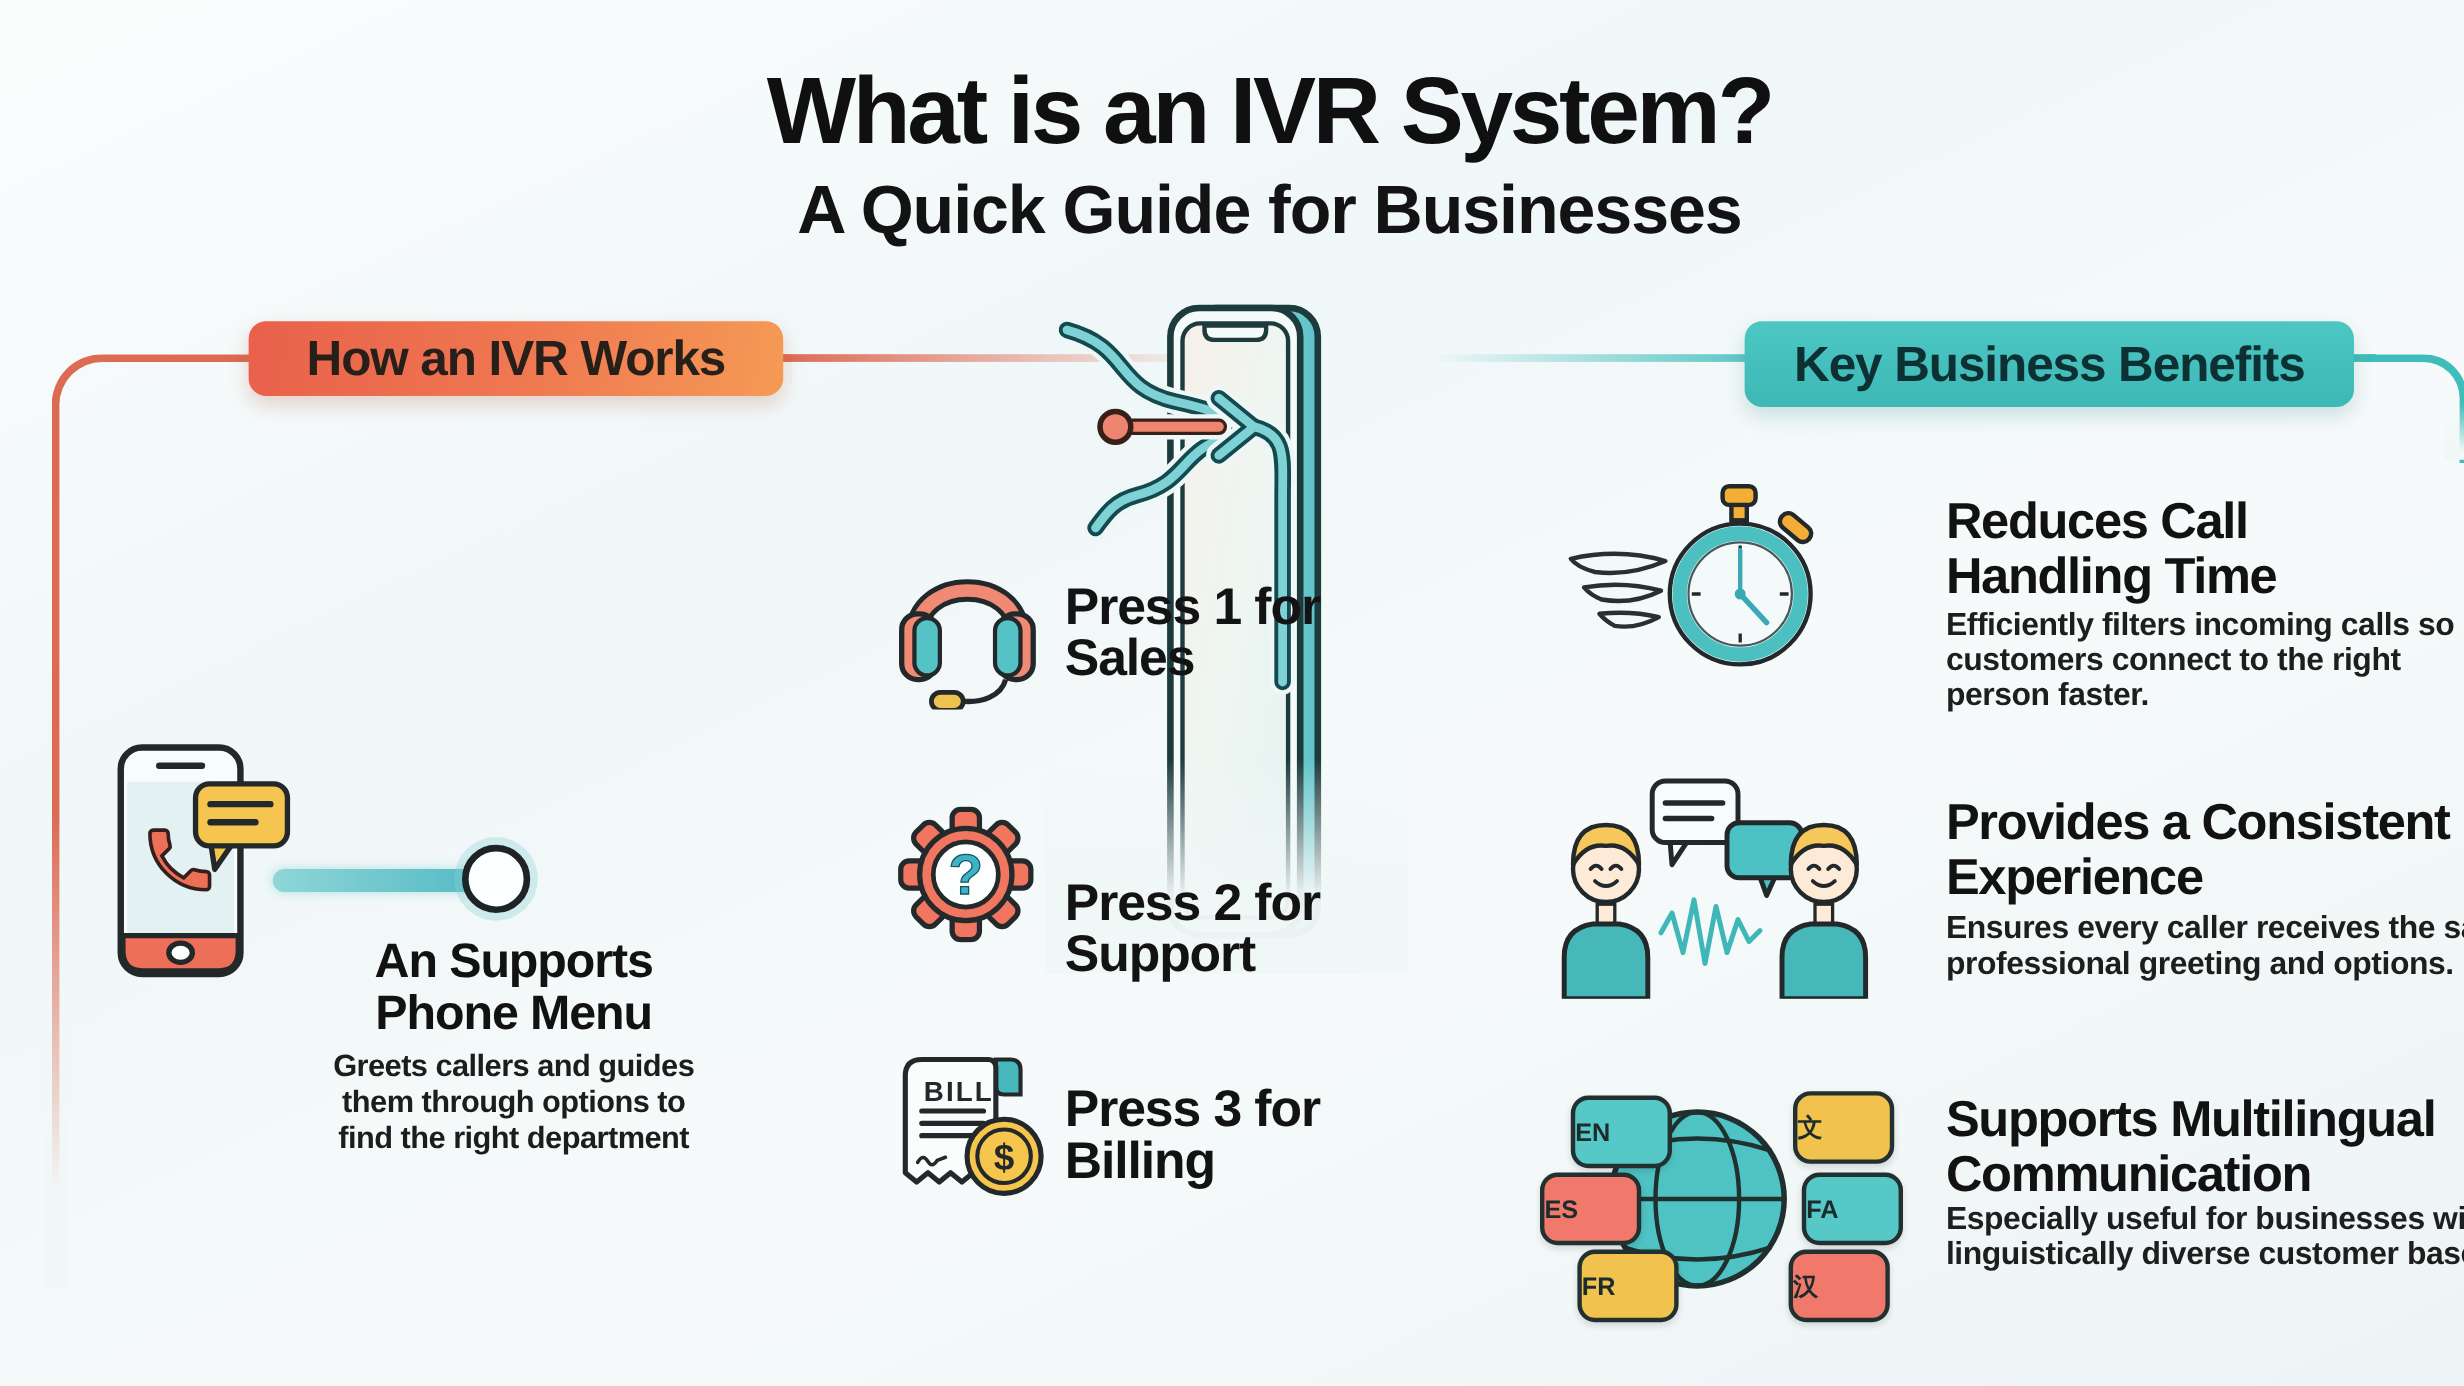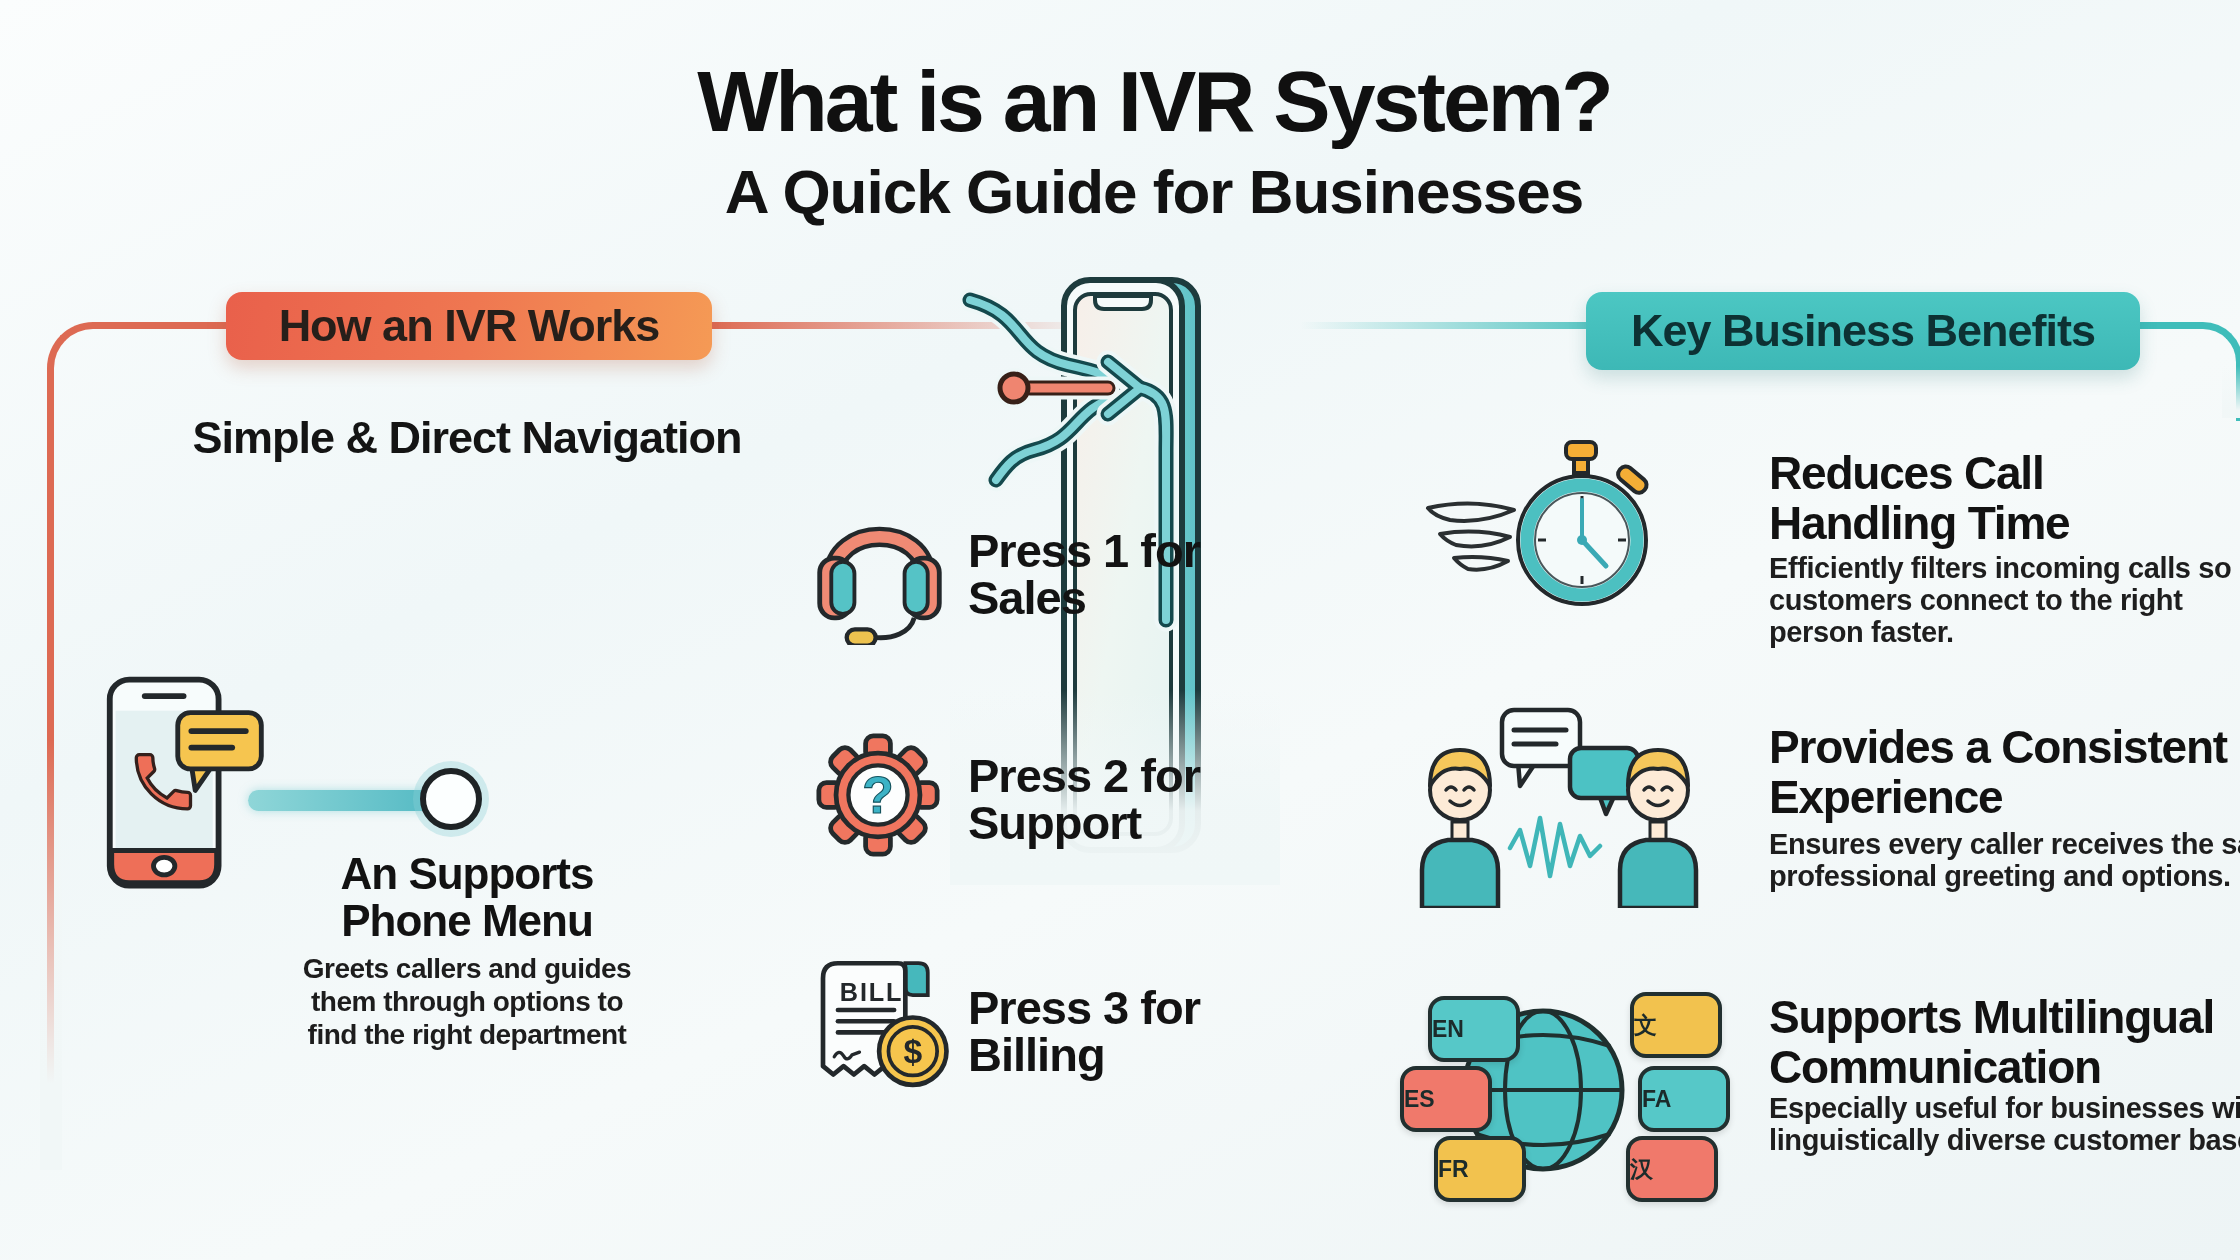--- a/index.html
+++ b/index.html
@@ -28,21 +28,21 @@
     background:linear-gradient(180deg,#4cc7c3,#3db8b6);box-shadow:0 8px 18px rgba(40,120,120,0.2);}
   
   .subheading{left:160px;top:412px;width:614px;text-align:center;font-size:45px;font-weight:bold;letter-spacing:-1px;color:#141414;}
   .slider-bar{left:248px;top:790px;width:190px;height:21px;border-radius:11px;background:linear-gradient(90deg,#8fd6d8,#54bac4);box-shadow:0 0 10px rgba(110,200,205,0.5);}
   .slider-knob{left:420px;top:768px;width:50px;height:50px;border-radius:50%;background:#fcffff;border:6px solid #1e2325;box-shadow:0 0 0 7px rgba(140,210,214,0.35);}
   .menu-heading{left:247px;top:850px;width:440px;text-align:center;font-size:44px;font-weight:bold;line-height:1.07;letter-spacing:-1px;color:#121212;}
   .menu-desc{left:227px;top:952px;width:480px;text-align:center;font-size:28px;font-weight:bold;line-height:33px;letter-spacing:-0.5px;color:#1d1d1d;}
   
   .opt-label{font-size:47px;font-weight:bold;line-height:47px;letter-spacing:-1px;color:#131313;}
   .opt1{left:968px;top:527px;}
-  .opt2{left:968px;top:752px;}
+  .opt2{left:968px;top:796px;}
   .opt3{left:968px;top:984px;}
   .phone-fade{left:950px;top:690px;width:330px;height:195px;background:linear-gradient(180deg,rgba(240,247,247,0) 0%,rgba(240,247,247,0.95) 62%,#f0f7f7 100%);}
   
   .b-heading{left:1769px;width:520px;font-size:46px;font-weight:bold;line-height:50px;letter-spacing:-1.2px;color:#121212;}
   .bh1{top:448px;} .bh2{top:722px;} .bh3{top:992px;}
   .b-desc{left:1769px;width:540px;font-size:29px;font-weight:bold;line-height:32px;letter-spacing:-0.4px;color:#1e1e1e;}
   .bd1{top:552px;} .bd2{top:828px;} .bd3{top:1092px;}
   
   .lang{width:84px;height:58px;border:4px solid #223030;border-radius:16px;display:flex;align-items:center;justify-content:flex-start;
     font-size:23px;font-weight:bold;color:#1c2b2b;box-shadow:0 3px 6px rgba(0,0,0,0.12);}
@@ -66,21 +66,20 @@
   <div class="abs title1">What is an IVR System?</div>
   <div class="abs title2">A Quick Guide for Businesses</div>
 
   <div class="abs banner banner-orange">
     <span>How an IVR Works</span>
   </div>
   <div class="abs banner banner-teal">
     <span>Key Business Benefits</span>
   </div>
 
-  <div class="abs subheading">Simple &amp; Direct Navigation</div>
 
   <svg class="abs" style="left:102px;top:668px;" width="170" height="232" viewBox="0 0 175 235">
     <rect x="8" y="10" width="112" height="212" rx="20" fill="#f7fcfc" stroke="#23282b" stroke-width="6"></rect>
     <rect x="14" y="42" width="100" height="142" fill="#e4f1f2"></rect>
     <line x1="44" y1="27" x2="84" y2="27" stroke="#23282b" stroke-width="6" stroke-linecap="round"></line>
     <path d="M10,186 L118,186 L118,200 Q118,219 100,219 L28,219 Q10,219 10,200 Z" fill="#ee6f58" stroke="#23282b" stroke-width="5"></path>
     <ellipse cx="64" cy="202" rx="11" ry="9" fill="#ffffff" stroke="#23282b" stroke-width="5"></ellipse>
     <g transform="translate(26,78) scale(3.1)">
       <path d="M6.62 10.79c1.44 2.83 3.76 5.14 6.59 6.59l2.2-2.2c.27-.27.67-.36 1.02-.24 1.12.37 2.33.57 3.57.57.55 0 1 .45 1 1V20c0 .55-.45 1-1 1-9.39 0-17-7.61-17-17 0-.55.45-1 1-1h3.5c.55 0 1 .45 1 1 0 1.25.2 2.45.57 3.57.11.35.03.74-.25 1.02l-2.2 2.2z" fill="#ee6f58" stroke="#33201c" stroke-width="1.1"></path>
     </g>

